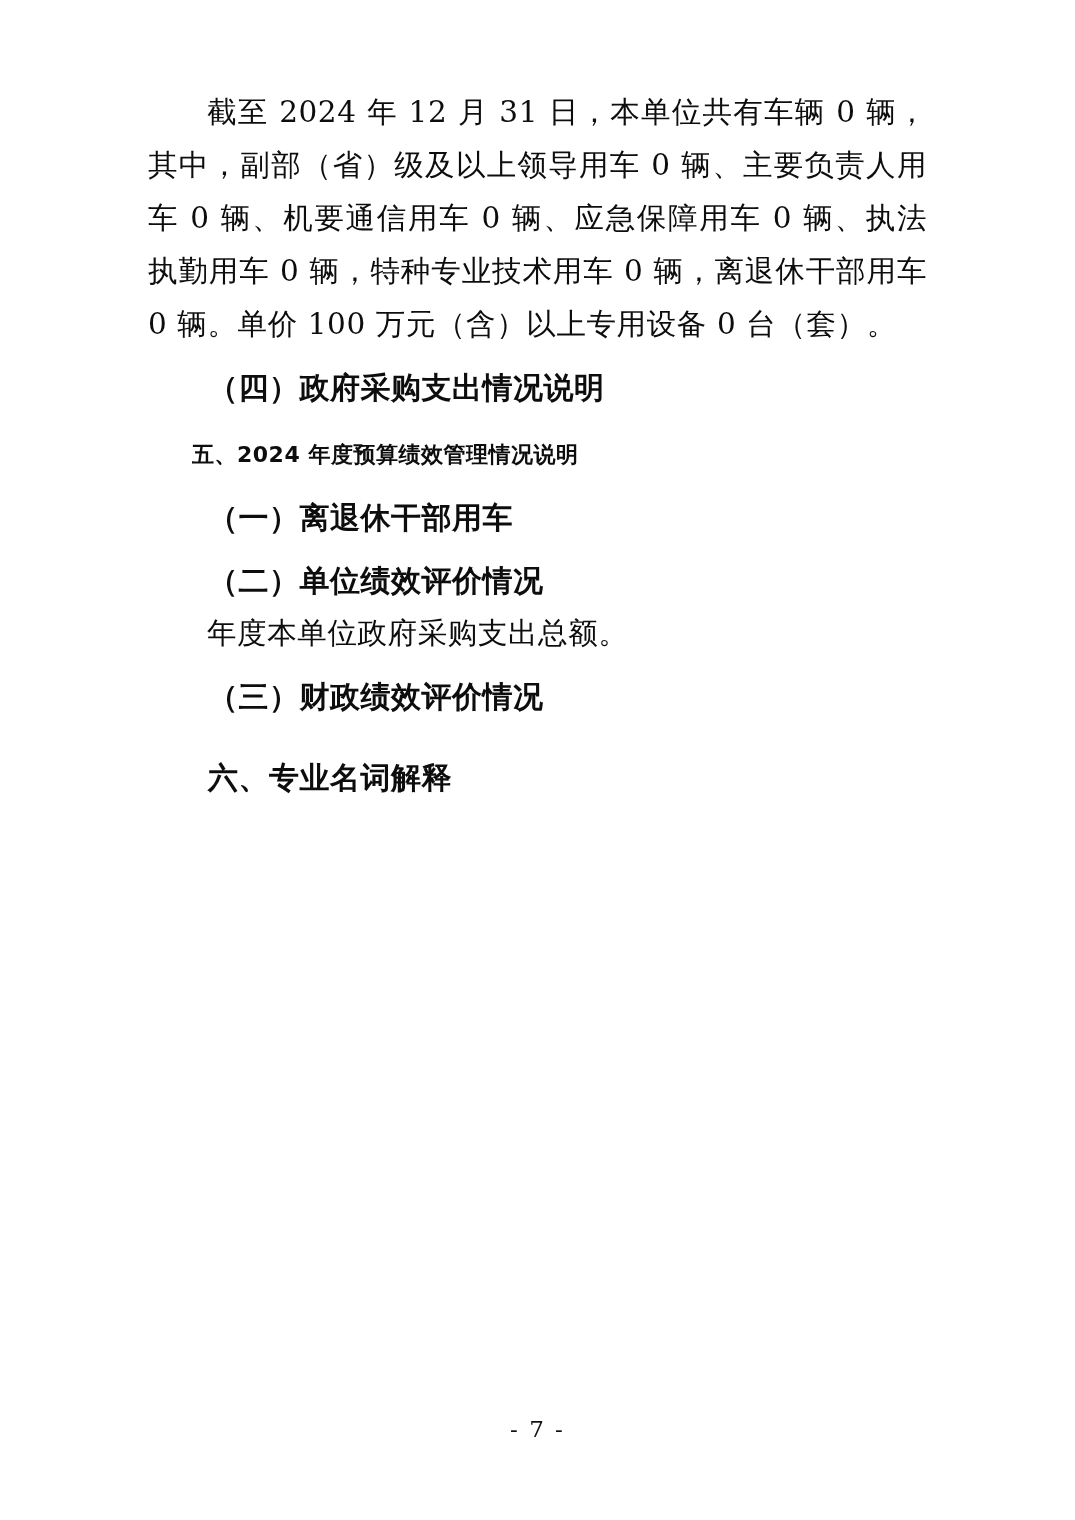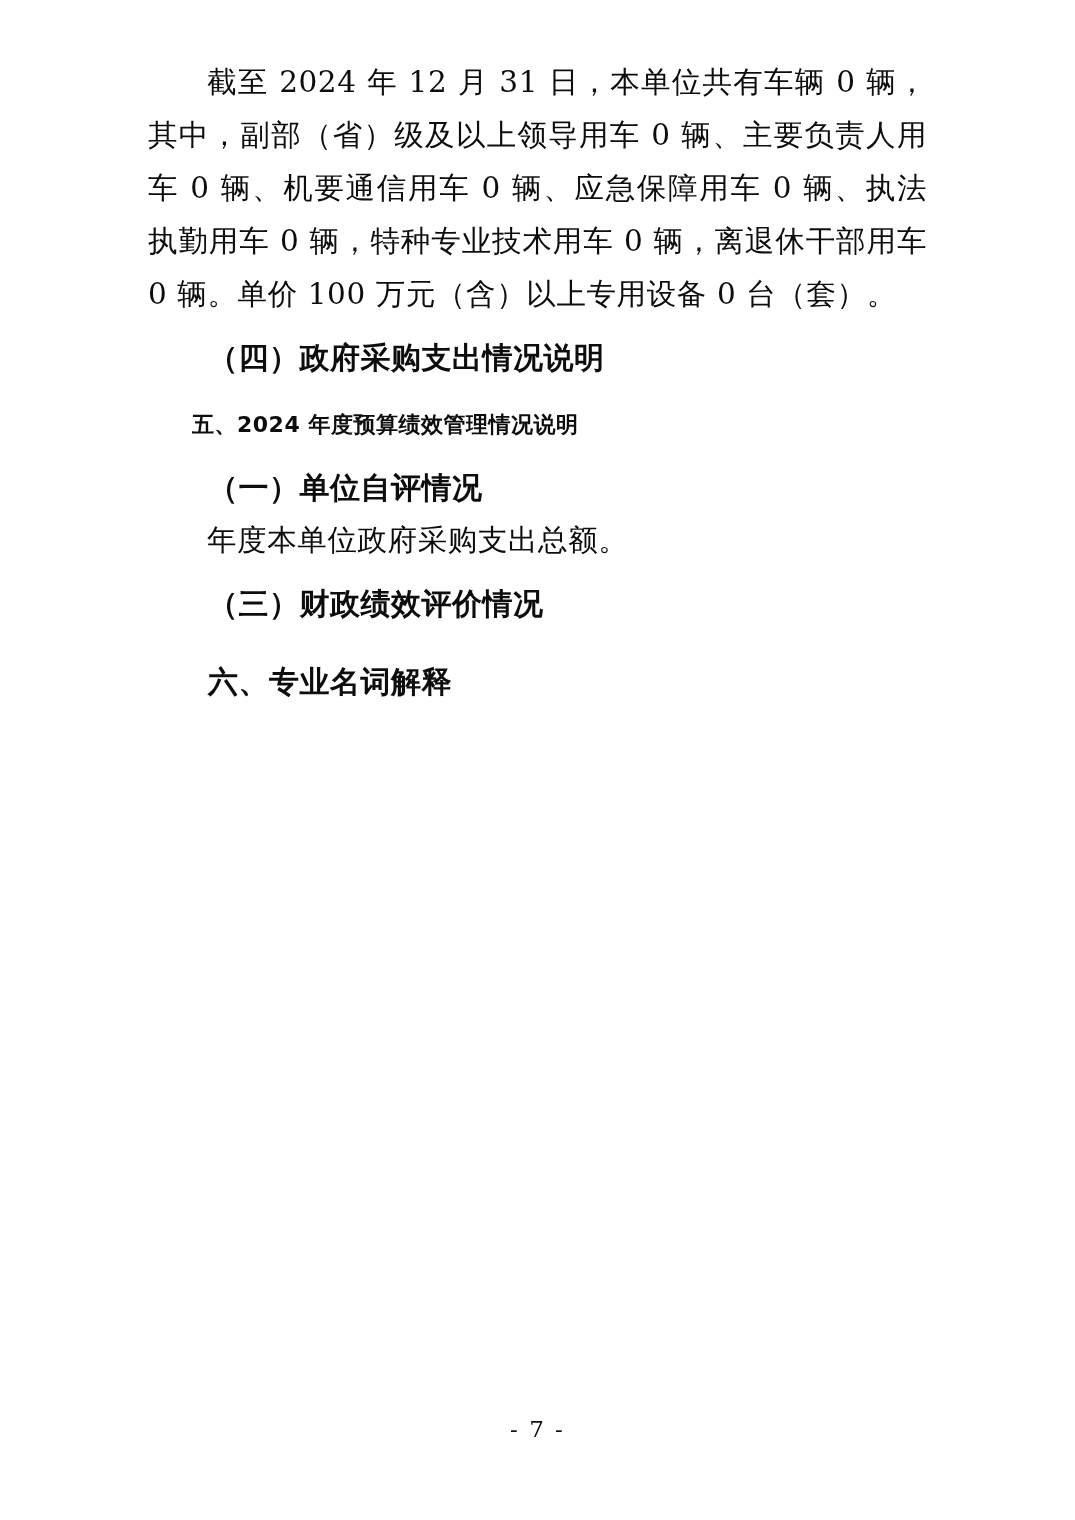--- a/index.html
+++ b/index.html
@@ -14,21 +14,21 @@
     color: #0d0d0d;
     position: relative;
     overflow: hidden;
   }
   .page {
     position: absolute;
     top: 0; left: 0;
     width: 1075px;
     height: 1520px;
     box-sizing: border-box;
-    padding: 56px 148px 60px 148px;
+    padding: 86px 148px 60px 148px;
   }
   .doc-body {
     font-size: 29.5px;
     line-height: 53px;
   }
   p.para {
     margin: 0;
     text-indent: 2em;
     text-align: justify;
     text-justify: inter-ideograph;
@@ -46,21 +46,21 @@
   h3.heading-sub {
     margin: 10px 0 0 0;
     font-size: 30px;
     line-height: 53px;
     font-weight: bold;
     text-indent: 2em;
     font-family: Liberation Serif, serif;
     letter-spacing: 0.5px;
   }
   h3.heading-sub.kai {
-    font-family: Liberation Mono, monospace;
+    font-family: Liberation Sans, sans-serif;
   }
   .gap-md { height: 18px; }
   .footer {
     position: absolute;
     left: 0;
     right: 0;
     bottom: 78px;
     text-align: center;
     font-size: 23px;
     font-family: "DejaVu Serif", "Liberation Serif", serif;
@@ -74,23 +74,24 @@
 <div class="page">
   <div class="doc-body">
 
     <p class="para">截至 2024 年 12 月 31 日，本单位共有车辆 0 辆，其中，副部（省）级及以上领导用车 0 辆、主要负责人用车 0 辆、机要通信用车 0 辆、应急保障用车 0 辆、执法执勤用车 0 辆，特种专业技术用车 0 辆，离退休干部用车 0 辆。单价 100 万元（含）以上专用设备 0 台（套）。</p>
 
     <h3 class="heading-sub">（四）政府采购支出情况说明</h3>
 
 
     <h2 class="heading-main">五、2024 年度预算绩效管理情况说明</h2>
 
-    <h3 class="heading-sub">（一）单位自评情况</h3>
+    <h3 class="heading-sub">（一）离退休干部用车</h3>
 
 
+    <h3 class="heading-sub">（二）单位绩效评价情况</h3>
 
     <p class="para">年度本单位政府采购支出总额。</p>
 
     <h3 class="heading-sub">（三）财政绩效评价情况</h3>
 
 
     <div class="gap-md"></div>
 
     <h3 class="heading-sub kai">六、专业名词解释</h3>
   </div>

